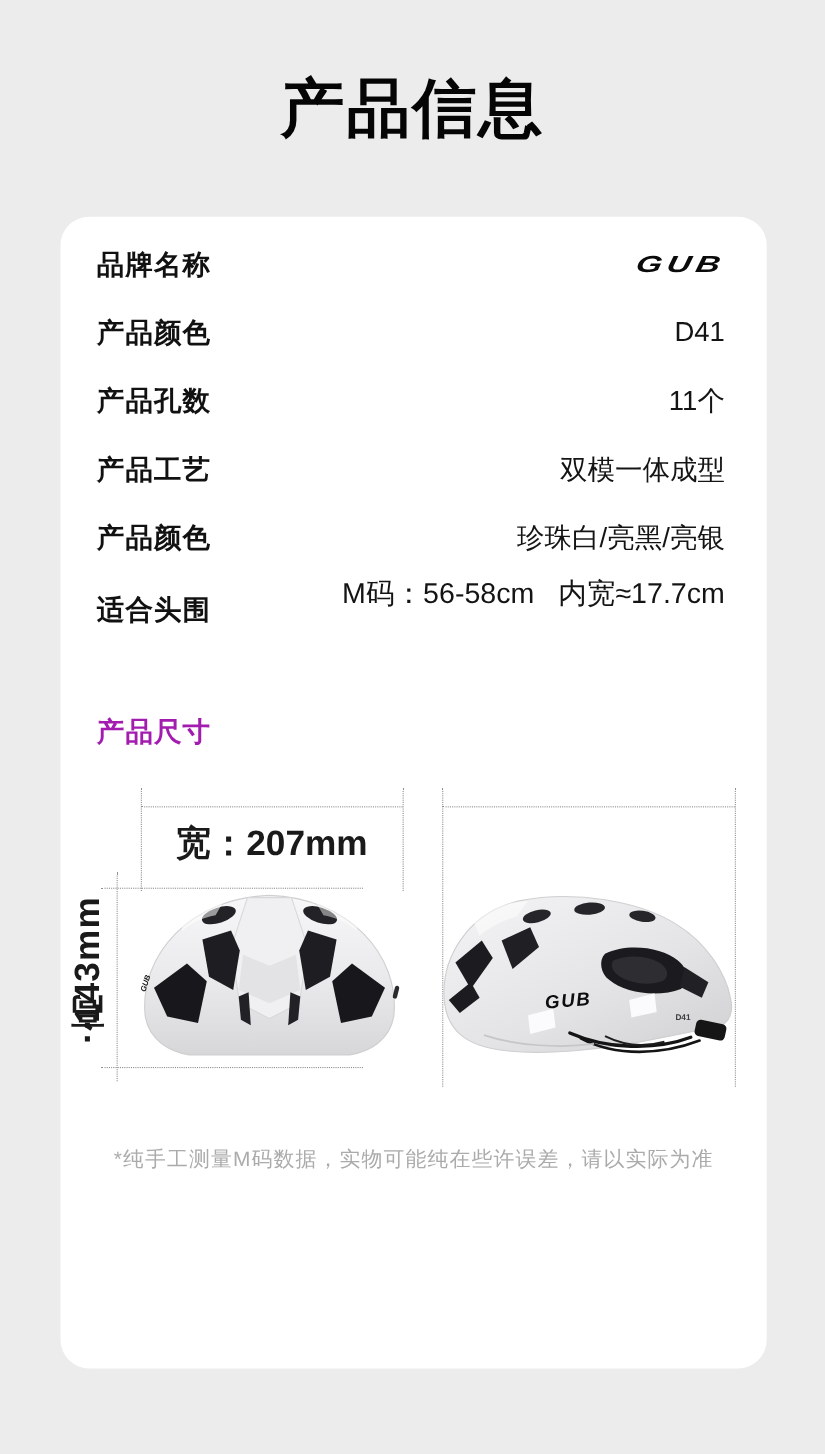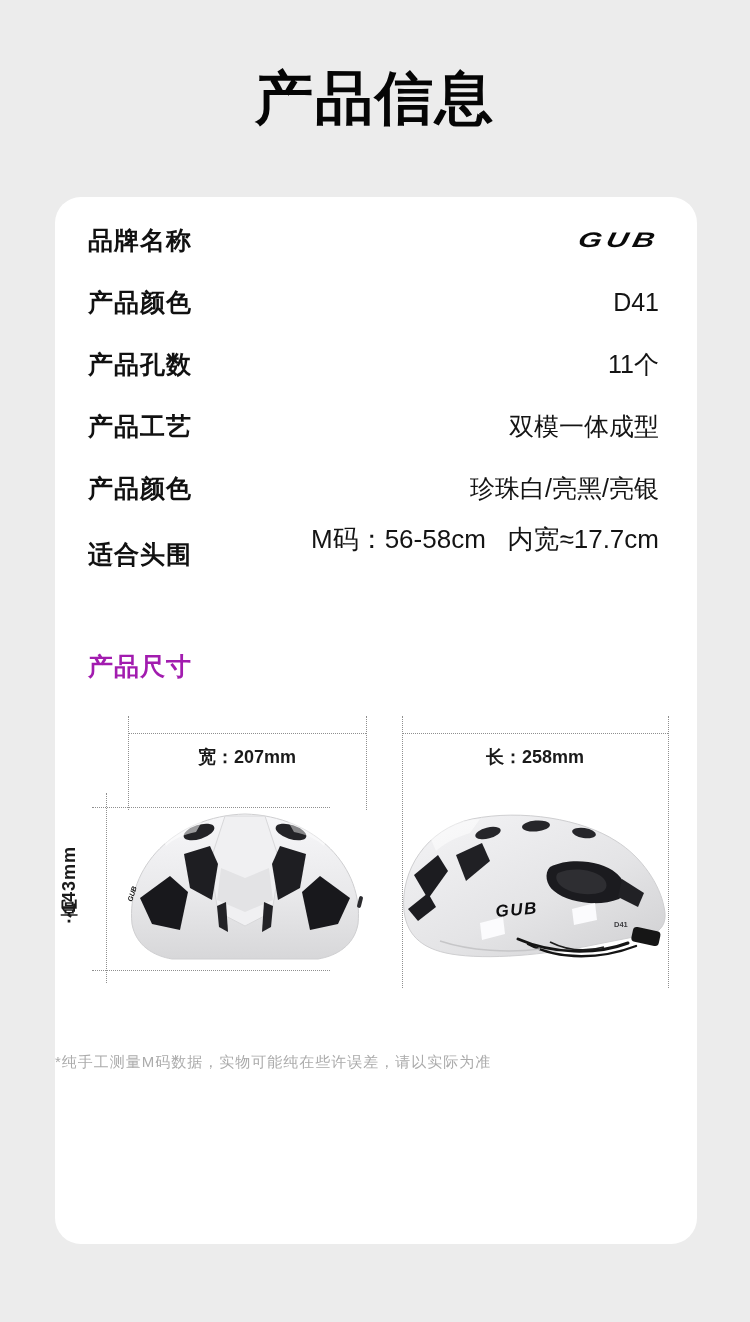--- a/index.html
+++ b/index.html
@@ -35,31 +35,31 @@
     transform:skewX(-12deg) scale(1.12,0.78); transform-origin:right center;
   }
   .dims-title {
     margin:62px 0 0 33px; font-size:25px; font-weight:700; color:#a21caf;
     letter-spacing:1px; line-height:30px;
   }
   .dims { position:relative; margin-top:22px; height:295px; }
   .hline { position:absolute; height:0; border-top:1px dotted #8f8f8f; }
   .vline { position:absolute; width:0; border-left:1px dotted #8f8f8f; }
   .dim-label {
-    position:absolute; text-align:center; font-size:18px; font-weight:600;
+    position:absolute; text-align:center; font-size:32px; font-weight:600;
     color:#1a1a1a; white-space:pre;
   }
   .dim-label.vertical {
     writing-mode:vertical-rl; transform:rotate(180deg);
     text-align:center; letter-spacing:1px;
   }
   .helmet { position:absolute; }
   .footnote {
-    margin-top:55px; text-align:left;
-    font-size:15px; font-weight:400; color:#ababab; letter-spacing:1px;
+    margin-top:43px; text-align:center;
+    font-size:19px; font-weight:400; color:#ababab; letter-spacing:1px;
   }
 </style>
 </head>
 <body>
 
 <div class="page">
 
   <h1 class="page-title">产品信息</h1>
 
   <div class="card">
@@ -103,21 +103,20 @@
       <div class="dim-label" style="left:73px; top:42px; width:238px;">宽：207mm</div>
 
       <div class="hline" style="left:37px; top:104px; width:238px;"></div>
       <div class="hline" style="left:37px; top:267px; width:238px;"></div>
       <div class="vline" style="left:51px; top:90px; height:190px;"></div>
       <div class="dim-label vertical" style="left:2px; top:95px; height:182px;">高：143mm</div>
 
       <div class="vline" style="left:347px; top:13px; height:272px;"></div>
       <div class="vline" style="left:613px; top:13px; height:272px;"></div>
       <div class="hline" style="left:347px; top:30px; width:266px;"></div>
-      <div class="dim-label" style="left:347px; top:42px; width:266px;">长：258mm</div>
 
       <svg class="helmet" style="left:67px; top:103px;" width="246" height="162" viewBox="0 0 246 162">
         <defs>
           <linearGradient id="bodyF" x1="0" y1="0" x2="0" y2="1">
             <stop offset="0" stop-color="#f7f7f9"></stop>
             <stop offset="0.55" stop-color="#e9e9eb"></stop>
             <stop offset="1" stop-color="#d7d7d9"></stop>
           </linearGradient>
         </defs>
         <path d="M10 118 C4 62 52 10 123 8 C194 10 242 62 236 118 C232 140 214 150 196 153 L50 153 C32 150 14 140 10 118 Z" fill="url(#bodyF)" stroke="#cfcfd1" stroke-width="1"></path>

